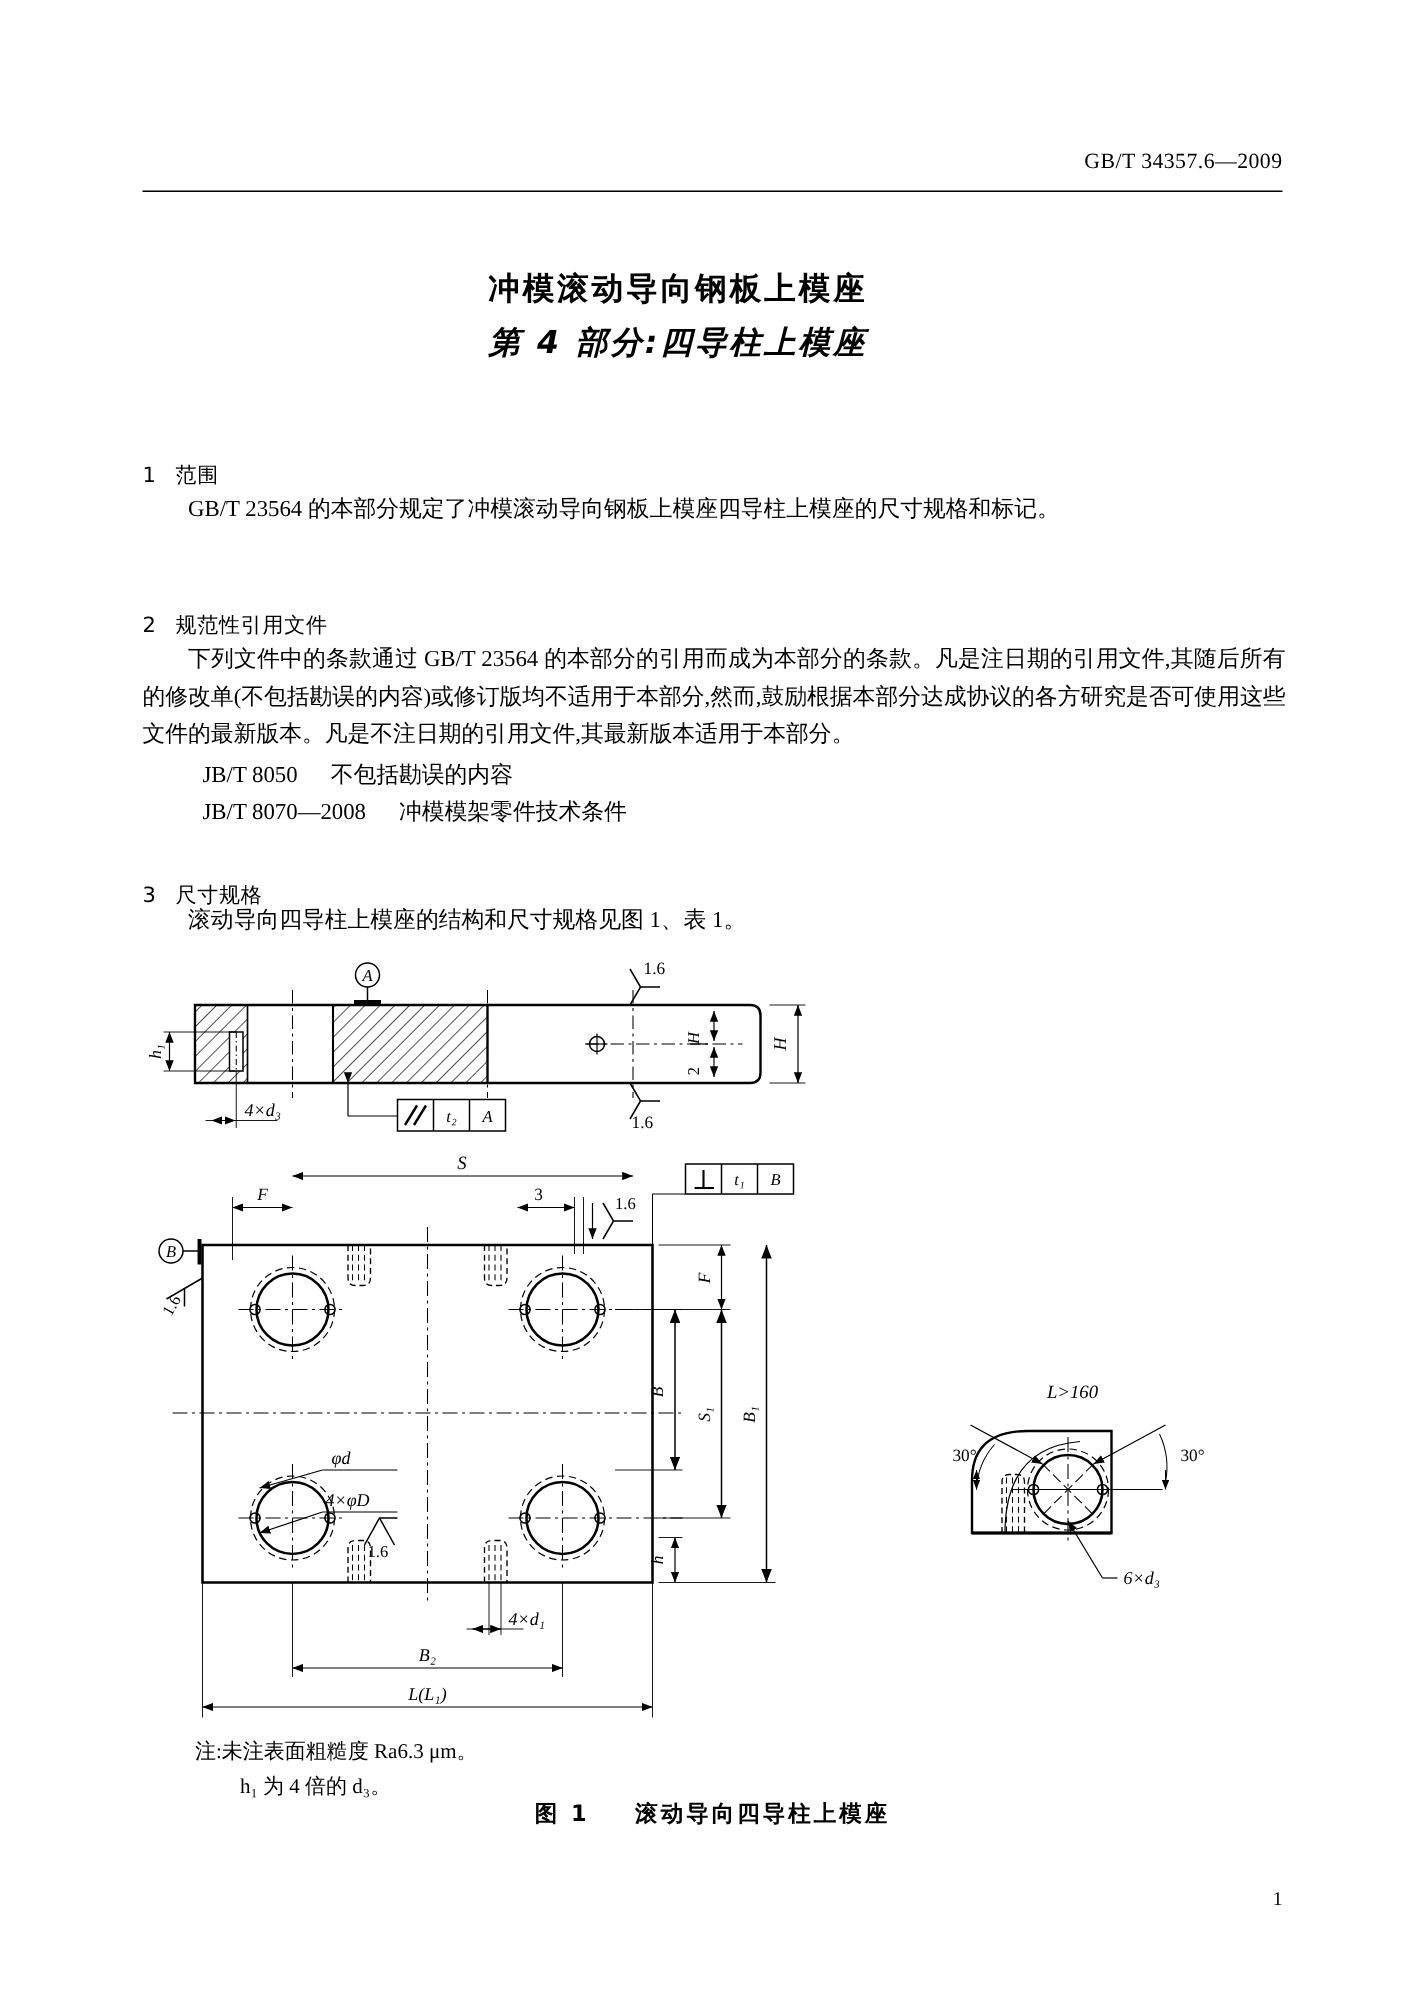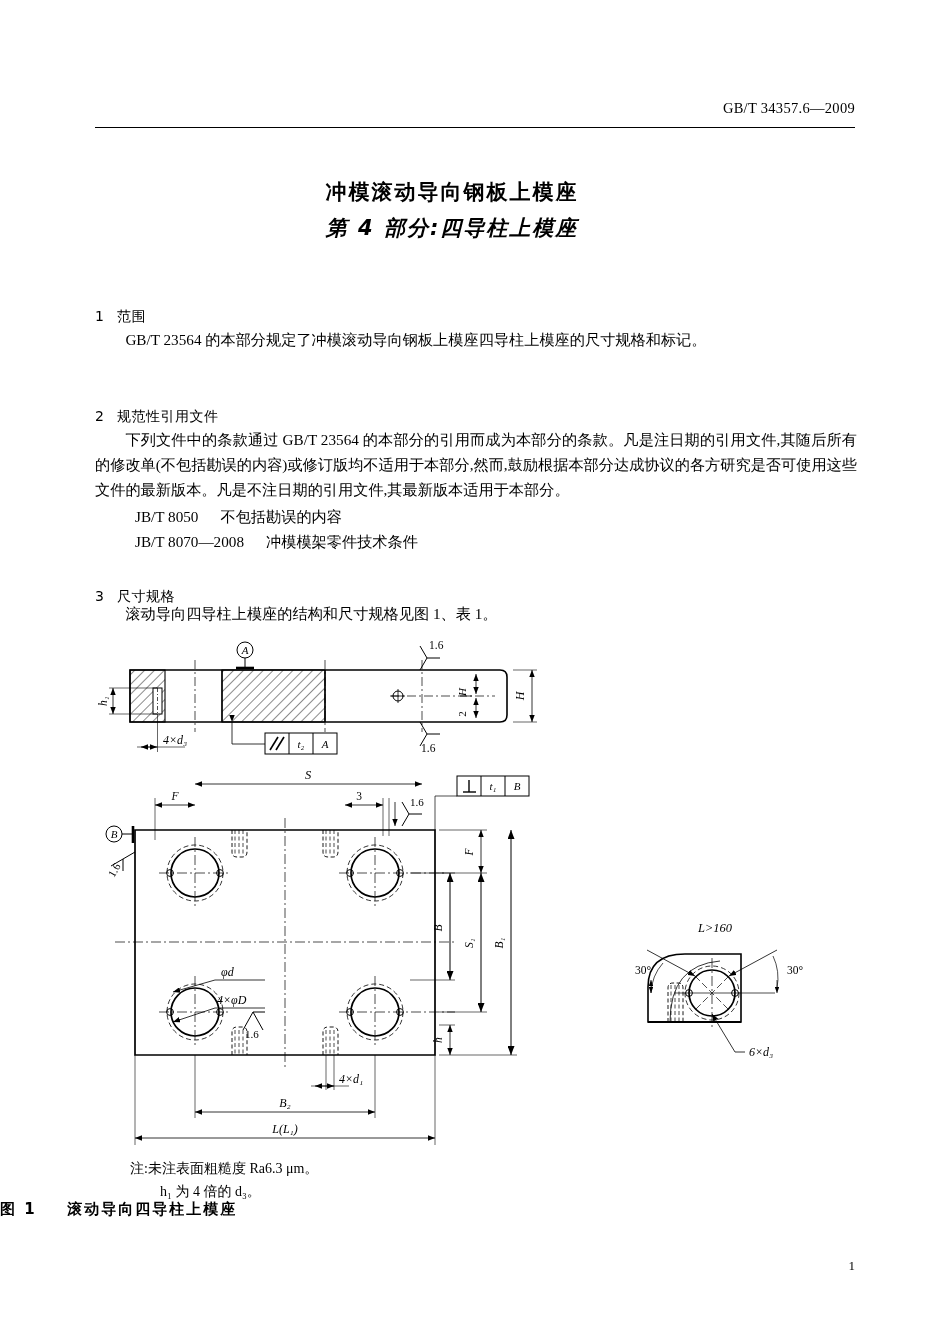--- a/index.html
+++ b/index.html
@@ -31,21 +31,21 @@
   .ind{text-indent:2em;}
   .ref{position:absolute;left:135px;font-size:15.2px;line-height:25px;}
   .ref .gap{display:inline-block;width:22px;}
 
   
   .fig{position:absolute;left:95px;top:640px;width:760px;height:520px;}
   svg{display:block;}
 
   
   .note{position:absolute;font-size:14px;line-height:23px;margin-top:11px;}
-  .cap{position:absolute;left:0;width:950px;text-align:left;
+  .cap{position:absolute;left:0;width:950px;text-align:center;
        font-family:"DejaVu Sans","Liberation Sans",sans-serif;
        font-weight:bold;font-size:15px;letter-spacing:2px;}
   .pgno{position:absolute;right:95px;top:1258px;font-size:13px;}
 </style>
 </head>
 <body>
 
 <div class="page">
 
   <div class="hdr">

